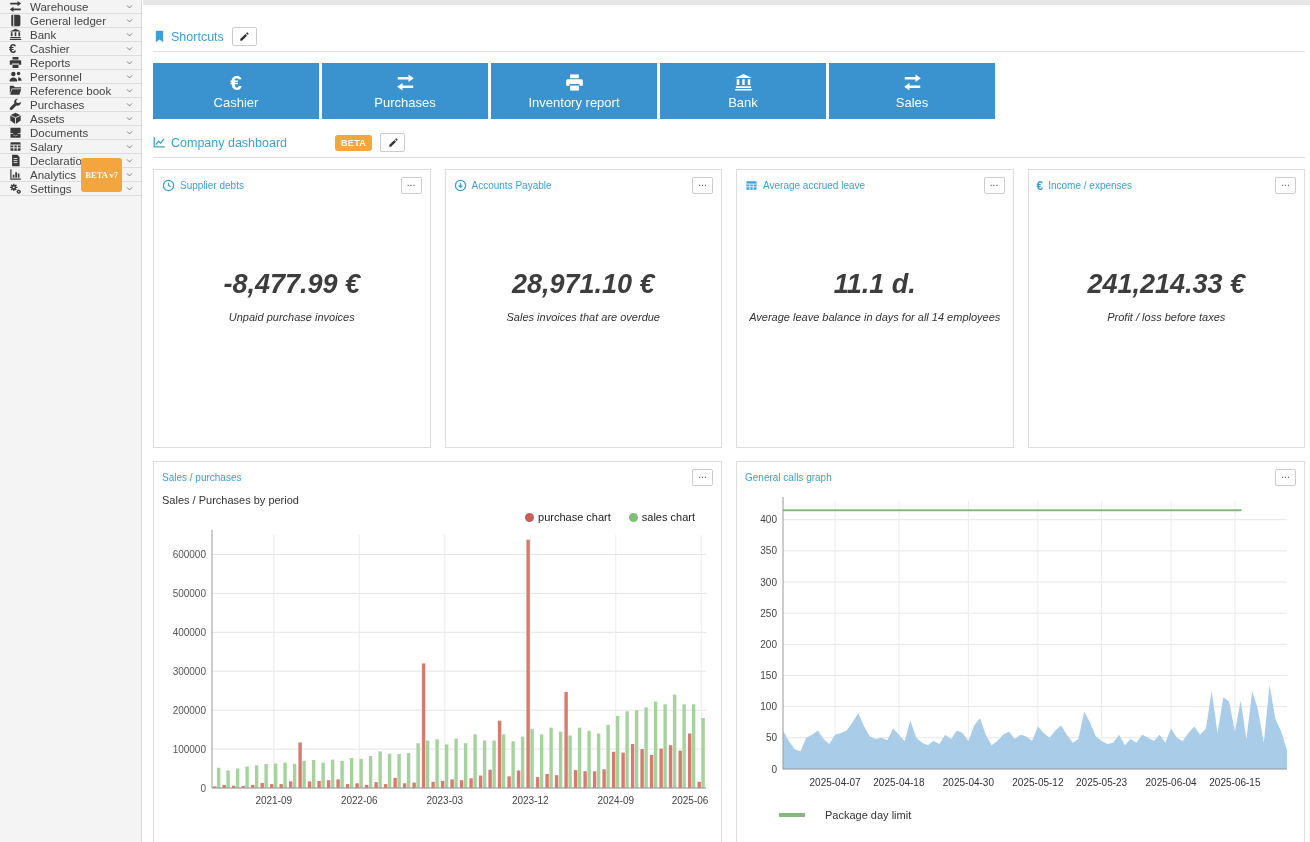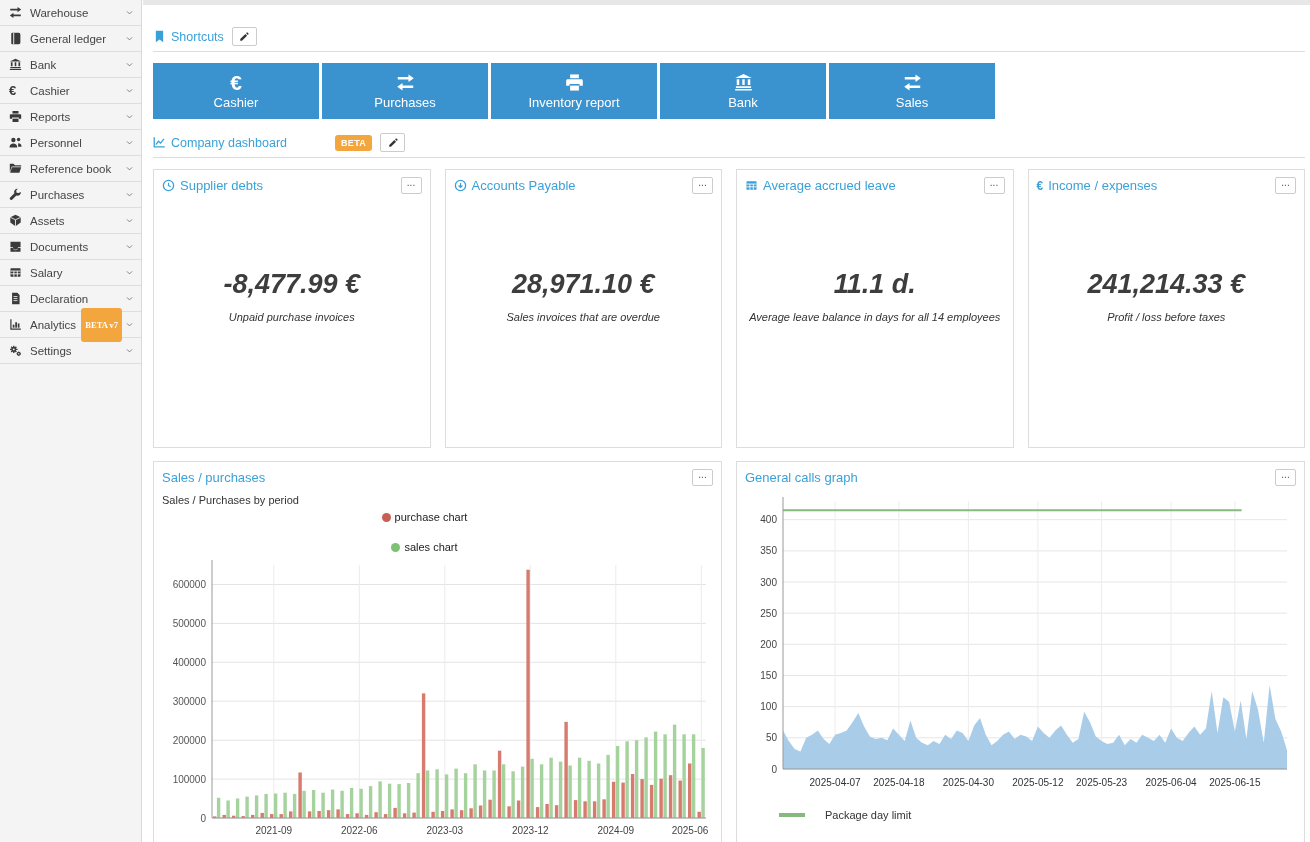--- a/index.html
+++ b/index.html
@@ -2,21 +2,21 @@
 <html><head>
 <meta charset="utf-8">
 <style>
   * { box-sizing: border-box; margin: 0; padding: 0; }
   html,body { width:1310px; height:842px; overflow:hidden; background:#fff;
     font-family:"Liberation Sans", sans-serif; position:relative; }
 
   
   .sidebar { position:absolute; left:0; top:0; width:142px; height:842px;
     background:#f4f4f4; border-right:1px solid #d9d9d9; }
-  .side-item { display:flex; align-items:center; height:26px; padding:0 7px 0 9px;
+  .side-item { display:flex; align-items:center; height:14px; padding:0 7px 0 9px;
     border-bottom:1px solid #ddd; cursor:pointer; color:#444; background:#f4f4f4; }
   .s-ic { width:18px; color:#3a3a3a; display:flex; align-items:center; flex:none; }
   .s-ic svg { width:13px; height:13px; }
   .s-ic.txt { font-weight:bold; font-size:13px; line-height:13px; }
   .s-label { font-size:11.5px; margin-left:3px; flex:1; white-space:nowrap; overflow:hidden; }
   .side-badge { background:#f3a63e; color:#fff; font-size:8.5px; font-weight:bold;
     padding:12px 4px; border-radius:3px; margin-right:3px; white-space:nowrap;font-family:Liberation Serif, serif; }
   .chev { color:#777; display:flex; align-items:center; }
   .chev svg { width:9px; height:9px; }
 
@@ -44,32 +44,32 @@
     display:flex; flex-direction:column; align-items:center; justify-content:center; gap:2px;
     cursor:pointer; font-family:inherit; }
   .sc-ic { display:flex; align-items:center; justify-content:center; height:20px; }
   .sc-ic svg { width:21px; height:19px; }
   .sc-ic.txt { font-size:21px; font-weight:bold; line-height:20px; }
   .sc-label { font-size:13px; }
 
   .kpi-row { display:flex; gap:14px; margin-top:11px; }
   .kpi-card { width:278px; height:279px; border:1px solid #ddd; background:#fff; }
   .card-head { display:flex; align-items:center; gap:5px; padding:7px 8px 5px; }
-  .card-title { color:#3aa1d8; font-size:13px; text-decoration:none; white-space:nowrap; cursor:pointer; }
+  .card-title { color:#3aa1d8; font-size:10px; text-decoration:none; white-space:nowrap; cursor:pointer; }
   .more-btn { margin-left:auto; width:21px; height:17px; border:1px solid #ccc; background:#fff;
     border-radius:2px; font-size:10px; line-height:6px; color:#555; cursor:pointer; padding:0 0 5px; }
   .kpi-body { padding-top:70px; text-align:center;font-style:italic; }
   .kpi-value { font-size:27px; font-weight:bold; color:#3d3d3d; }
   .kpi-sub { font-size:11px; color:#333; margin-top:11px; padding:0 6px; }
 
   .charts-row { display:flex; gap:14px; margin-top:13px; }
   .chart-card { width:570px; height:400px; border:1px solid #ddd; background:#fff; overflow:hidden; }
   .chart-sub { font-size:11px; color:#333; padding:3px 8px 0; }
   .chart-legend.top { display:flex; justify-content:flex-end; gap:18px; padding:5px 26px 0 0;
-    font-size:11px; color:#222; align-items:center;flex-direction:column; }
+    font-size:11px; color:#222; align-items:center; }
   .legend-item { display:inline-flex; align-items:center; }
   .legend-dot { width:9px; height:9px; border-radius:50%; display:inline-block; margin-right:4px; }
   .plot { padding-left:8px; margin-top:2px; }
   .chart-legend.bottom { display:flex; align-items:center; gap:20px; margin:12px 0 0 42px;
     font-size:11px; color:#333; }
   .line-swatch { width:26px; height:4px; display:inline-block; }
 </style>
 </head>
 <body>
 

